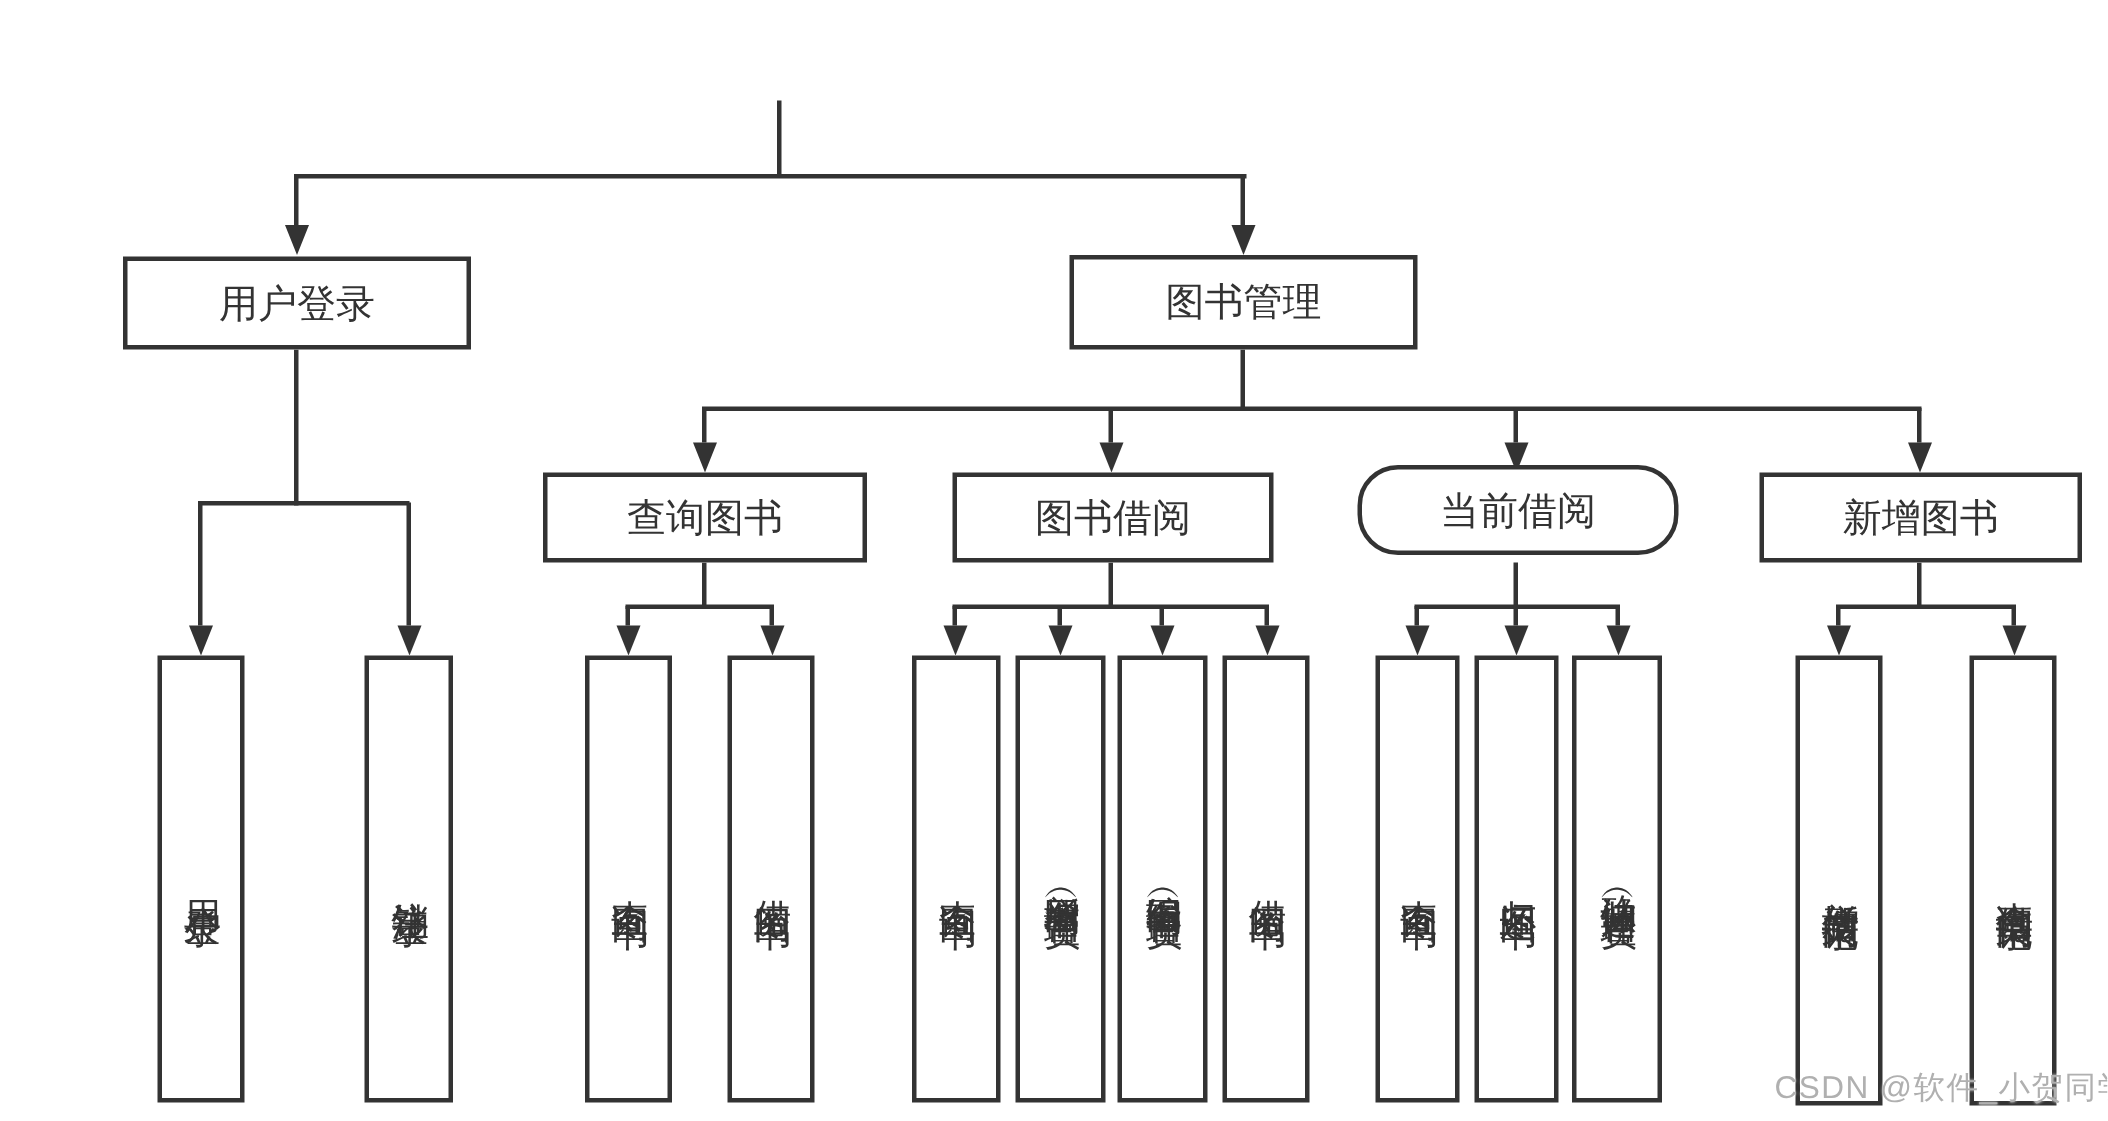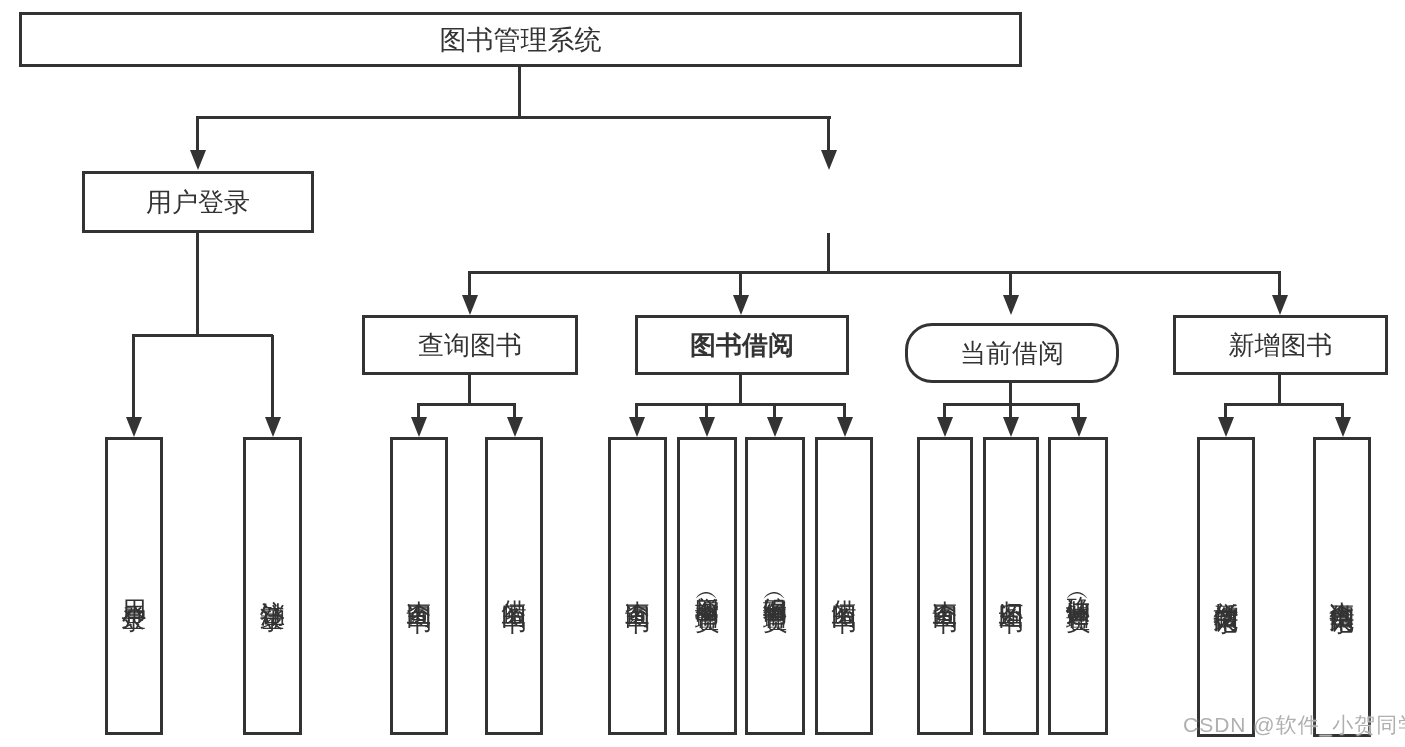--- a/index.html
+++ b/index.html
@@ -56,52 +56,52 @@
     white-space:nowrap;
     z-index:3;
     text-shadow:0 0 2px #ffffff;
   }
 </style>
 </head>
 <body>
 
 <div id="canvas">
 
-  <div class="box" style="left:19px;top:12px;width:1003px;height:55px;font-size:27px;">图书管理系统</div>
 
   <div class="vline" style="left:518px;top:67px;height:51px;"></div>
   <div class="hline" style="left:196px;top:116px;width:635px;"></div>
   <div class="vline" style="left:196px;top:117px;height:33px;"></div>
   <div class="arrowhead" style="left:190px;top:150px;"></div>
   <div class="vline" style="left:827px;top:117px;height:33px;"></div>
   <div class="arrowhead" style="left:821px;top:150px;"></div>
 
   <div class="box" style="left:82px;top:171px;width:232px;height:62px;">用户登录</div>
+  <div class="box" style="left:713px;top:170px;width:232px;height:63px;">图书管理</div>
 
   <div class="vline" style="left:196px;top:233px;height:104px;"></div>
   <div class="hline" style="left:132px;top:334px;width:141px;"></div>
   <div class="vline" style="left:132px;top:335px;height:82px;"></div>
   <div class="arrowhead" style="left:126px;top:417px;"></div>
   <div class="vline" style="left:271px;top:335px;height:82px;"></div>
   <div class="arrowhead" style="left:265px;top:417px;"></div>
 
   <div class="vline" style="left:827px;top:233px;height:41px;"></div>
   <div class="hline" style="left:468px;top:271px;width:813px;"></div>
   <div class="vline" style="left:468px;top:272px;height:23px;"></div>
   <div class="arrowhead" style="left:462px;top:295px;"></div>
   <div class="vline" style="left:739px;top:272px;height:23px;"></div>
   <div class="arrowhead" style="left:733px;top:295px;"></div>
   <div class="vline" style="left:1009px;top:272px;height:23px;"></div>
   <div class="arrowhead" style="left:1003px;top:295px;"></div>
   <div class="vline" style="left:1278px;top:272px;height:23px;"></div>
   <div class="arrowhead" style="left:1272px;top:295px;"></div>
 
   <div class="box" style="left:362px;top:315px;width:216px;height:60px;">查询图书</div>
-  <div class="box" style="left:635px;top:315px;width:214px;height:60px;font-weight:bold;">图书借阅</div>
-  <div class="box" style="left:905px;top:323px;width:214px;height:60px;border-radius:27px;">当前借阅</div>
+  <div class="box" style="left:635px;top:315px;width:214px;height:60px;">图书借阅</div>
+  <div class="box" style="left:905px;top:310px;width:214px;height:60px;border-radius:27px;">当前借阅</div>
   <div class="box" style="left:1173px;top:315px;width:215px;height:60px;">新增图书</div>
 
   <div class="vline" style="left:468px;top:375px;height:31px;"></div>
   <div class="hline" style="left:417px;top:403px;width:99px;"></div>
   <div class="vline" style="left:417px;top:404px;height:13px;"></div>
   <div class="arrowhead" style="left:411px;top:417px;"></div>
   <div class="vline" style="left:513px;top:404px;height:13px;"></div>
   <div class="arrowhead" style="left:507px;top:417px;"></div>
 
   <div class="vline" style="left:739px;top:375px;height:31px;"></div>

